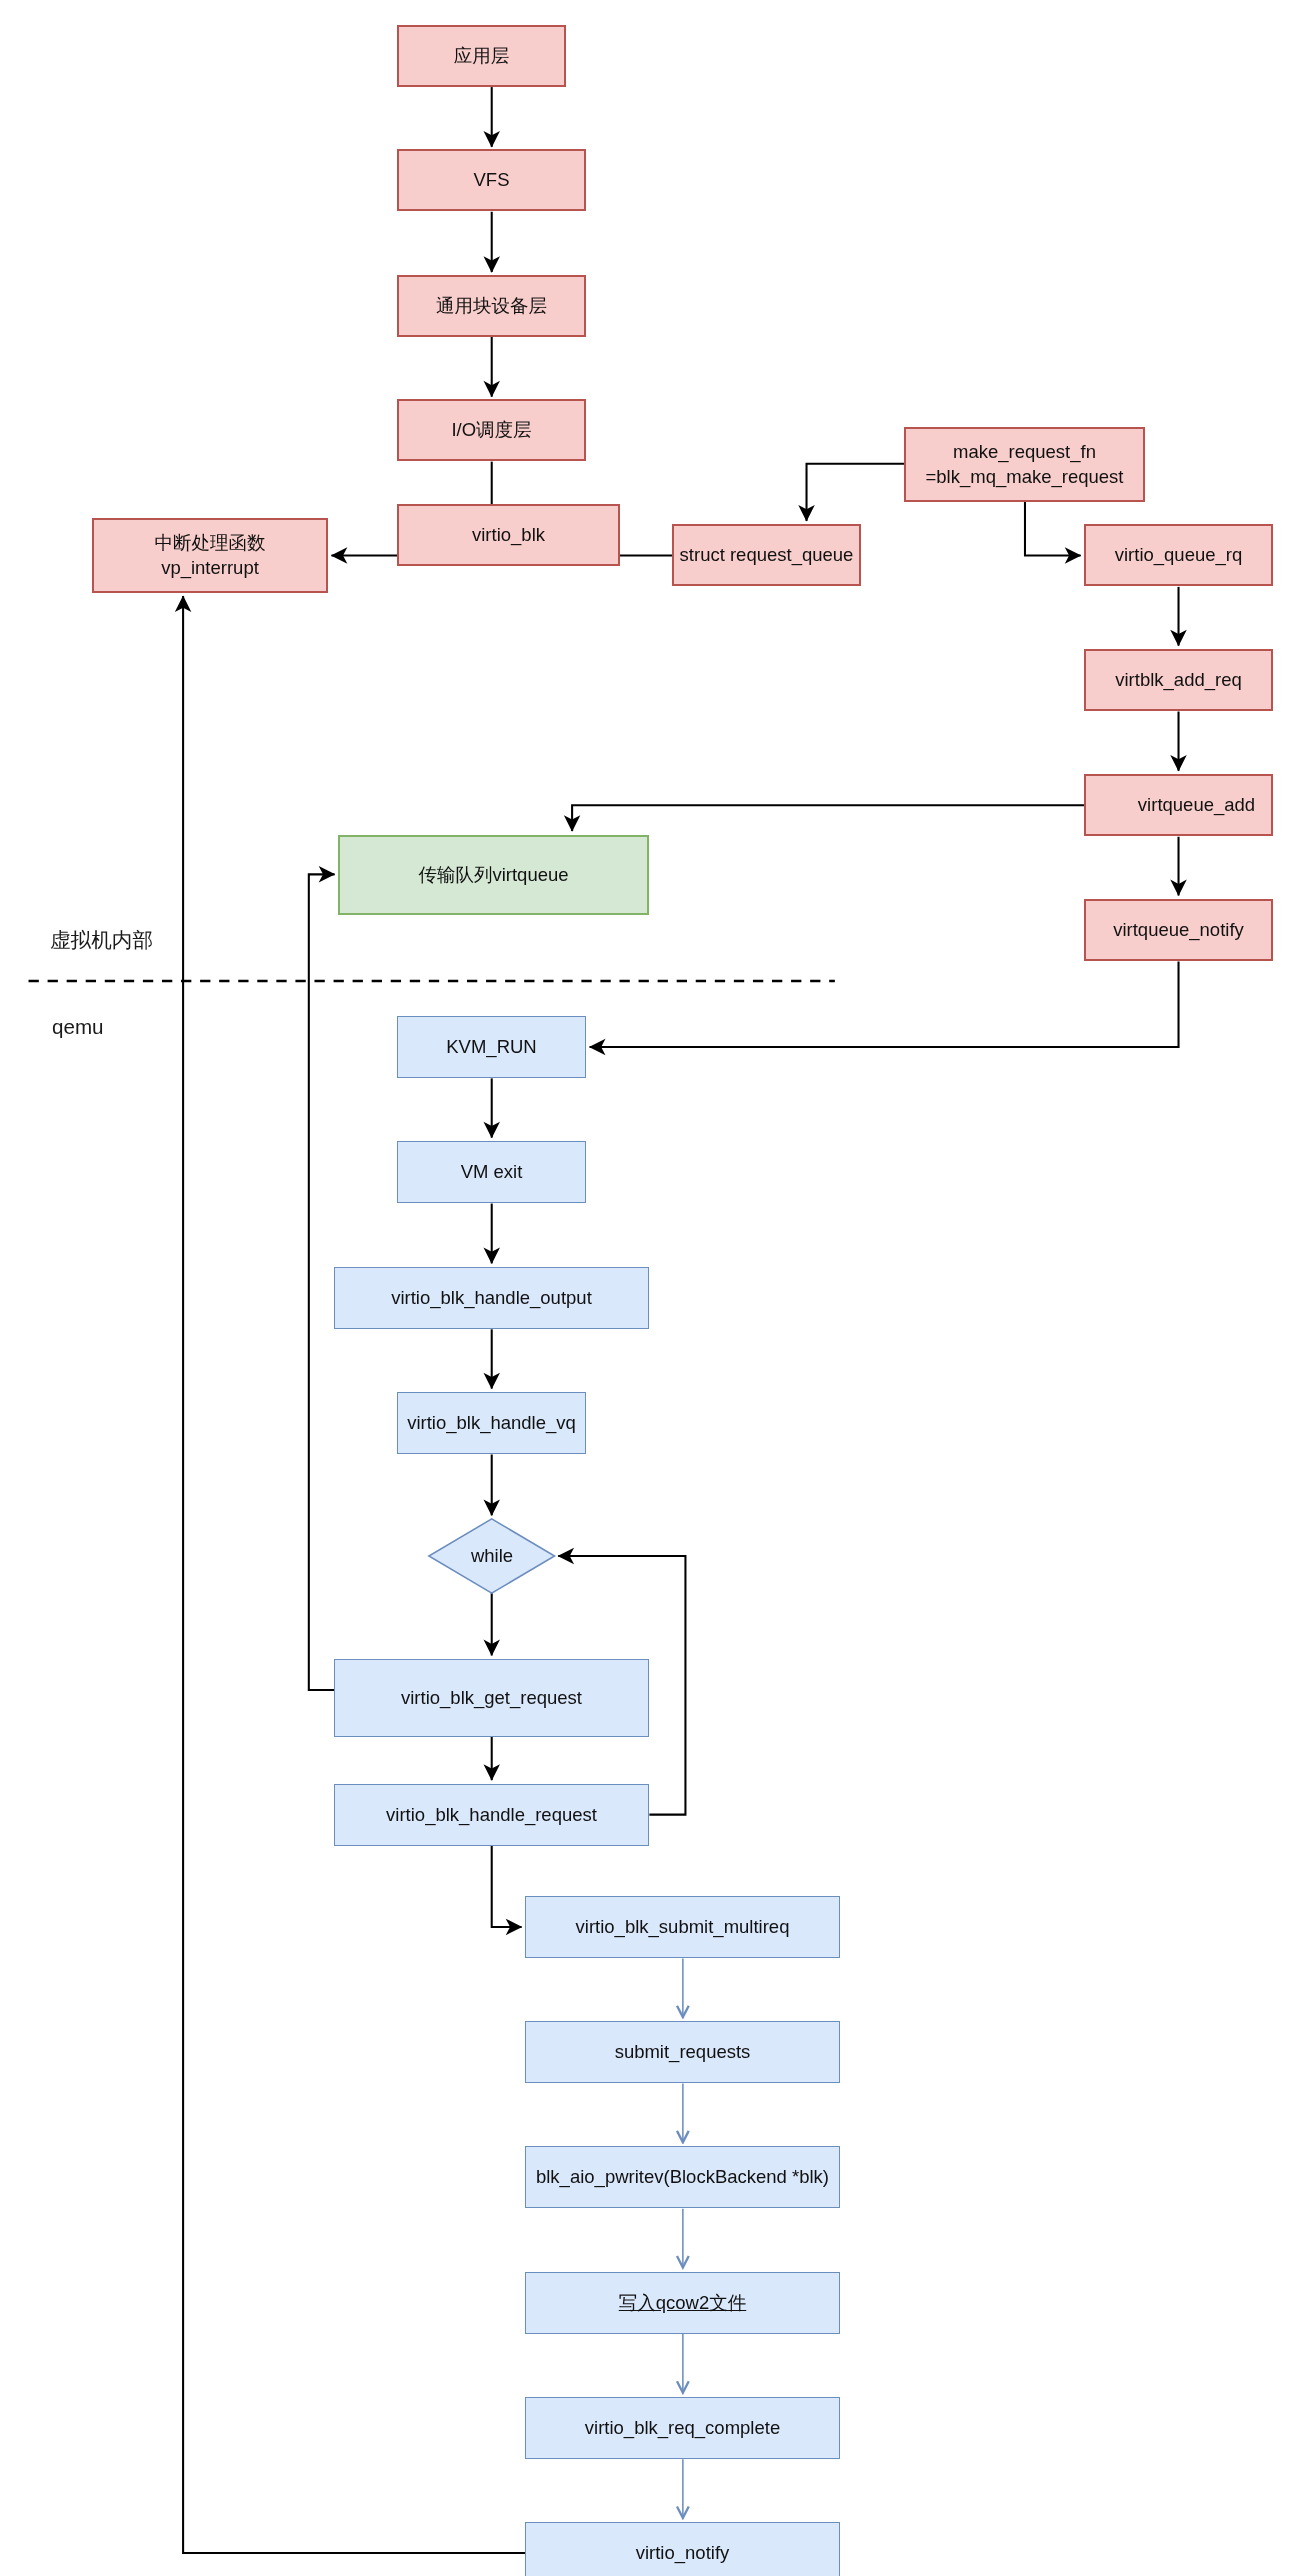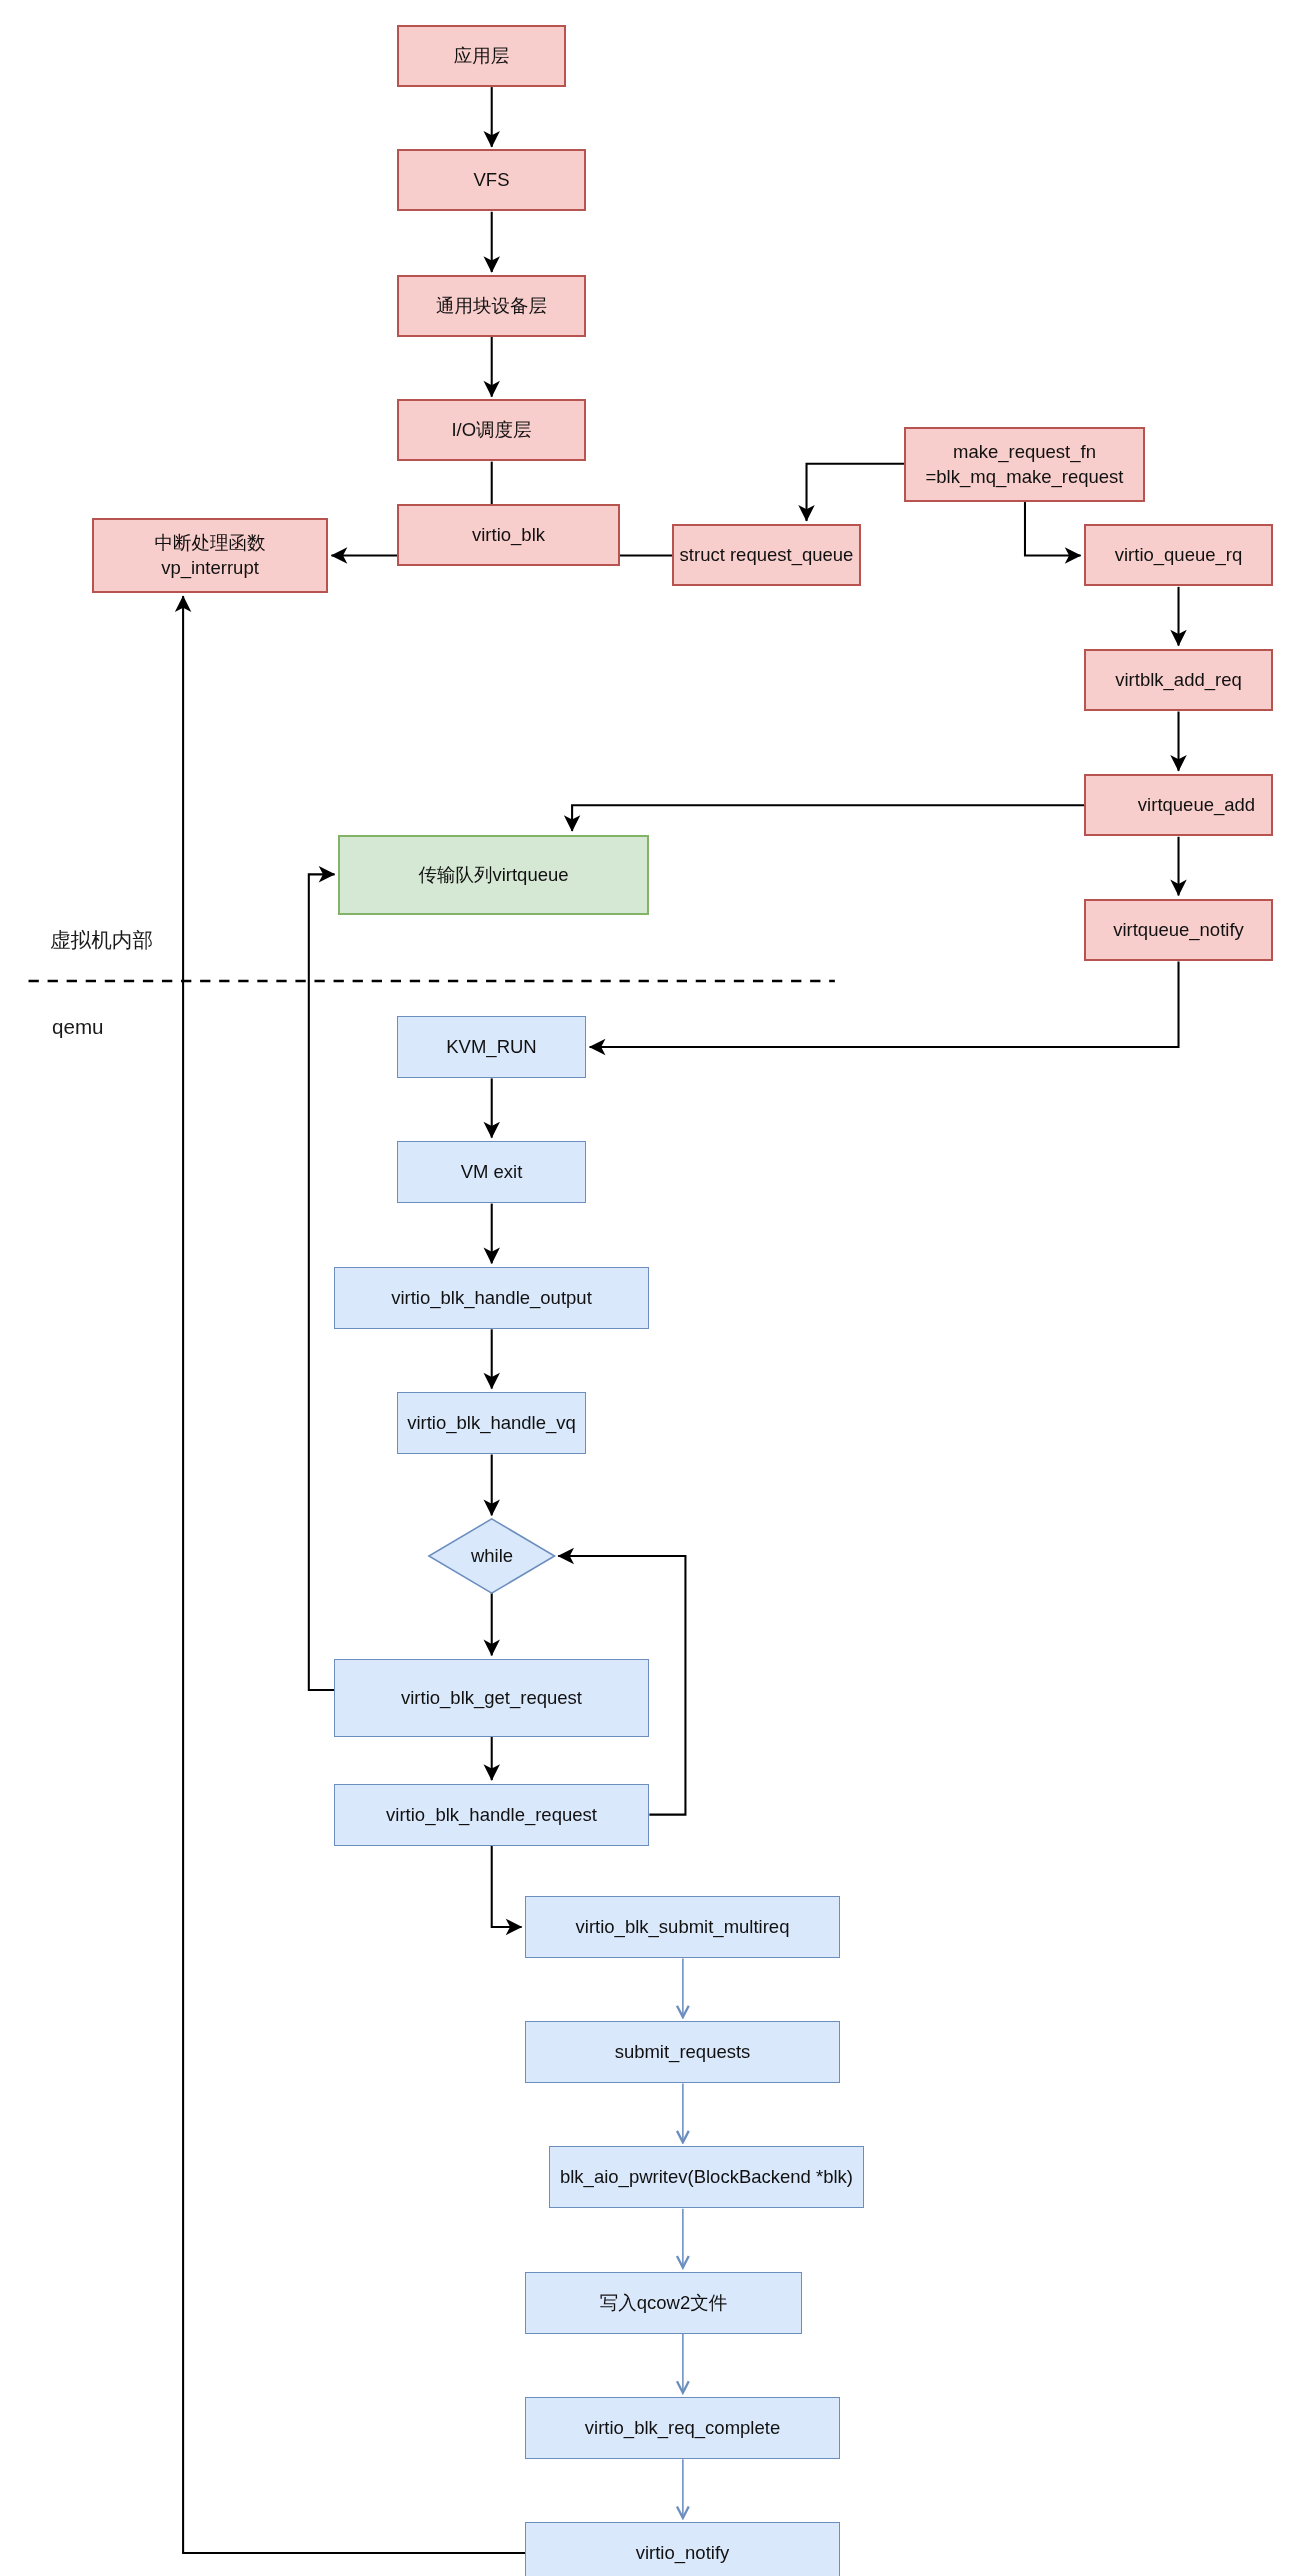--- a/index.html
+++ b/index.html
@@ -168,25 +168,25 @@
   </div>
 
   <div class="node blue" style="left:525px;top:1896px;width:315px;height:62px;">
     <span>virtio_blk_submit_multireq</span>
   </div>
 
   <div class="node blue" style="left:525px;top:2021px;width:315px;height:62px;">
     <span>submit_requests</span>
   </div>
 
-  <div class="node blue" style="left:525px;top:2146px;width:315px;height:62px;margin-left:24px;">
+  <div class="node blue" style="left:525px;top:2146px;width:315px;height:62px;">
     <span>blk_aio_pwritev(BlockBackend *blk)</span>
   </div>
 
-  <div class="node blue" style="left:525px;top:2272px;width:277px;height:62px;">
+  <div class="node blue" style="left:525px;top:2272px;width:315px;height:62px;text-decoration:underline;">
     <span>写入qcow2文件</span>
   </div>
 
   <div class="node blue" style="left:525px;top:2397px;width:315px;height:62px;">
     <span>virtio_blk_req_complete</span>
   </div>
 
   <div class="node blue" style="left:525px;top:2522px;width:315px;height:62px;">
     <span>virtio_notify</span>
   </div>

